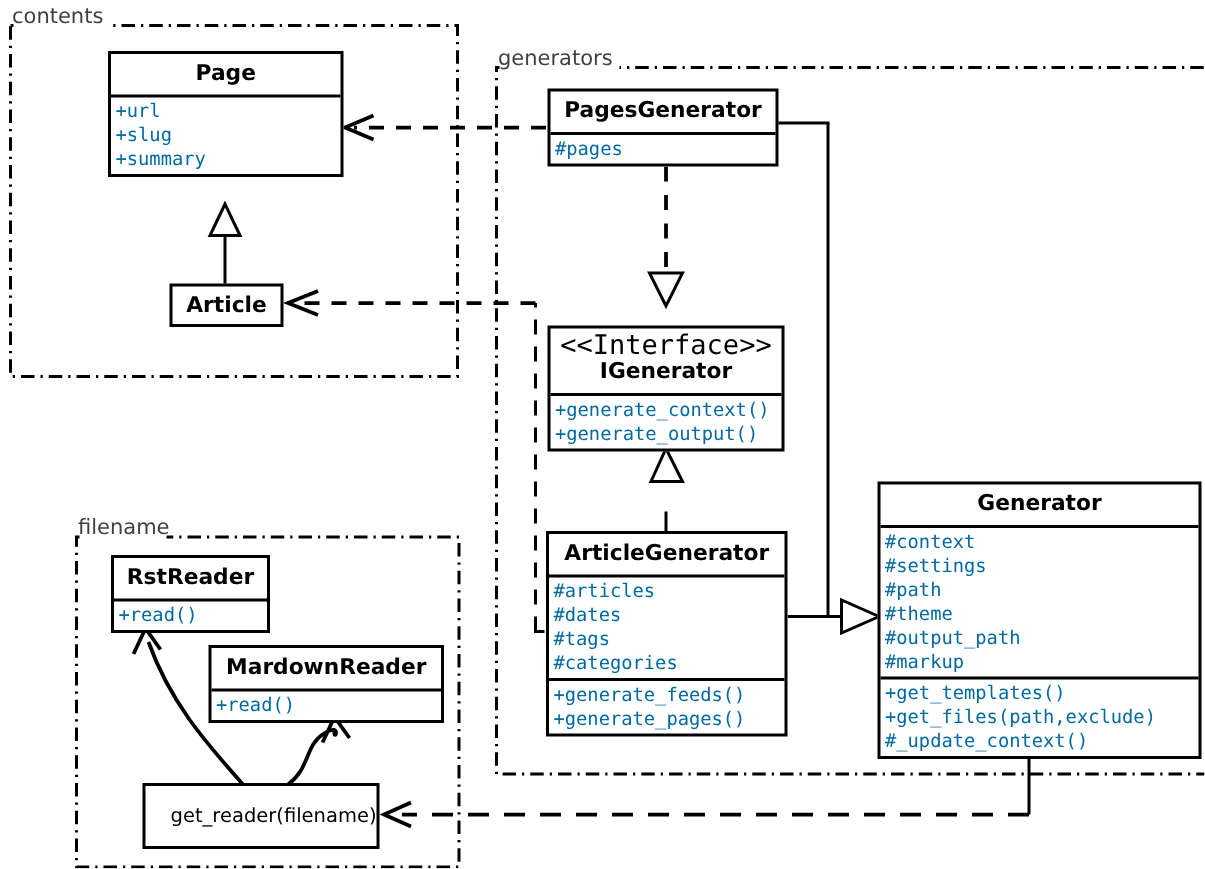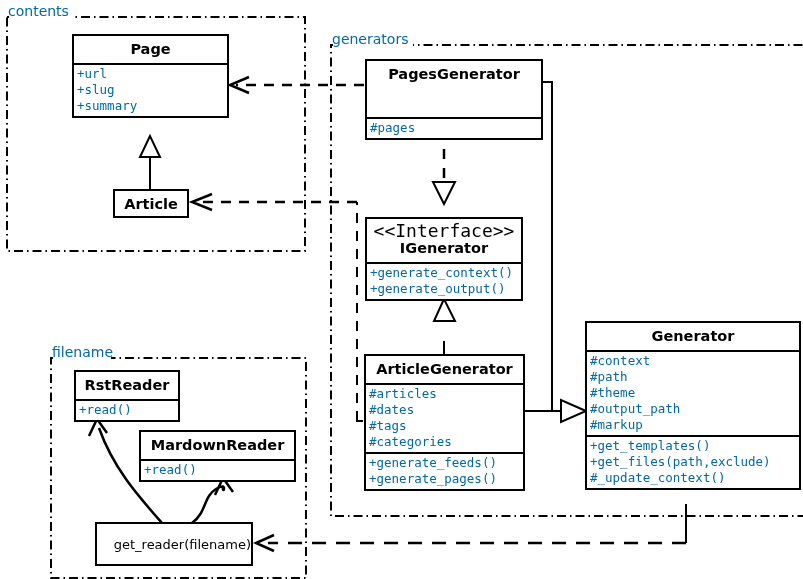--- a/index.html
+++ b/index.html
@@ -21,21 +21,21 @@
     position: absolute;
     left: 0;
     top: 0;
     width: 803px;
     height: 579px;
   }
   .package-label {
     position: absolute;
     font-family: "DejaVu Sans", sans-serif;
     font-size: 14px;
-    color: #0369a1;
+    color: #404040;
     white-space: nowrap;
     line-height: 16px;
   }
 
   
   .uml-class {
     position: absolute;
     box-sizing: border-box;
     background: #ffffff;
     border: 2px solid #000000;
@@ -178,21 +178,21 @@
       <div class="uml-member">+url</div>
       <div class="uml-member">+slug</div>
       <div class="uml-member">+summary</div>
     </div>
   </div>
 
   <div class="uml-class" style="left:113px; top:189px; width:76px; height:29px;">
     <div class="uml-name center-name" style="padding:0 6px;">Article</div>
   </div>
 
-  <div class="uml-class" style="left:365px; top:59px; width:178px;gap:29px;">
+  <div class="uml-class" style="left:365px; top:59px; width:154px;">
     <div class="uml-name">PagesGenerator</div>
     <div class="uml-compartment">
       <div class="uml-member">#pages</div>
     </div>
   </div>
 
   <div class="uml-class" style="left:365px; top:217px; width:158px;">
     <div class="uml-stereotype">&lt;&lt;Interface&gt;&gt;</div>
     <div class="uml-name" style="padding-top:0;">IGenerator</div>
     <div class="uml-compartment">
@@ -212,20 +212,21 @@
     <div class="uml-compartment">
       <div class="uml-member">+generate_feeds()</div>
       <div class="uml-member">+generate_pages()</div>
     </div>
   </div>
 
   <div class="uml-class" style="left:585px; top:321px; width:216px;">
     <div class="uml-name">Generator</div>
     <div class="uml-compartment">
       <div class="uml-member">#context</div>
+      <div class="uml-member">#settings</div>
       <div class="uml-member">#path</div>
       <div class="uml-member">#theme</div>
       <div class="uml-member">#output_path</div>
       <div class="uml-member">#markup</div>
     </div>
     <div class="uml-compartment">
       <div class="uml-member">+get_templates()</div>
       <div class="uml-member">+get_files(path,exclude)</div>
       <div class="uml-member">#_update_context()</div>
     </div>

